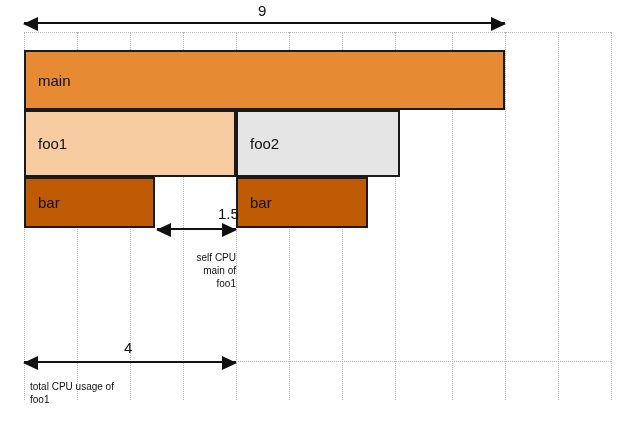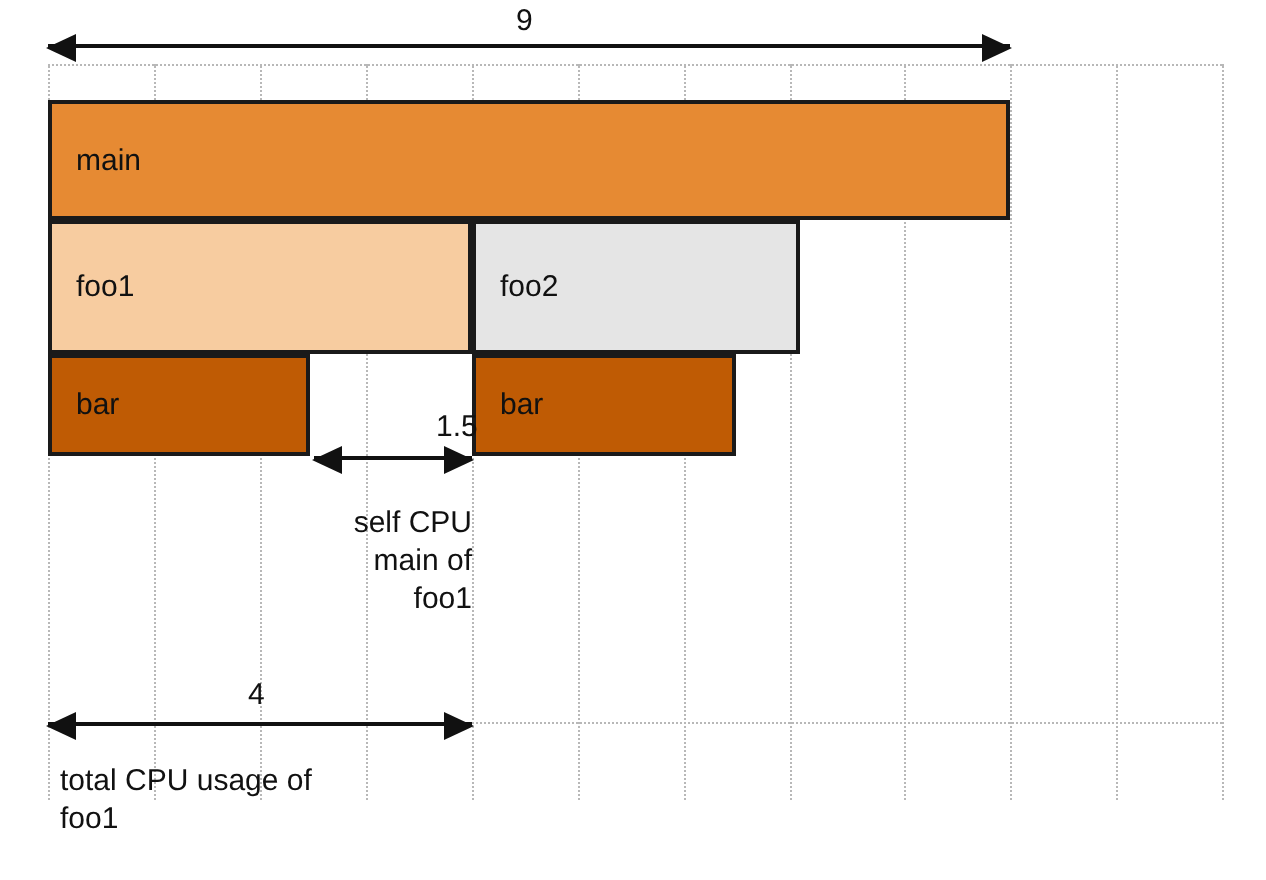--- a/index.html
+++ b/index.html
@@ -66,21 +66,21 @@
   
   .measure-label {
     position: absolute;
     font-size: 15px;
     color: #111111;
     line-height: 1;
     white-space: nowrap;
   }
   .caption {
     position: absolute;
-    font-size: 15px;
+    font-size: 10px;
     color: #111111;
     line-height: 1.28;
   }
   .caption.right { text-align: right; }
   .caption.center { }
 </style>
 </head>
 <body>
 
 <div id="canvas">

